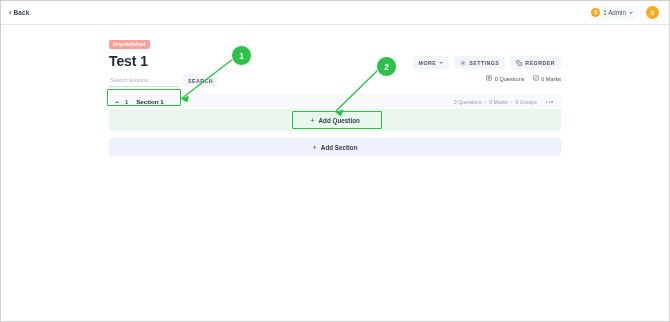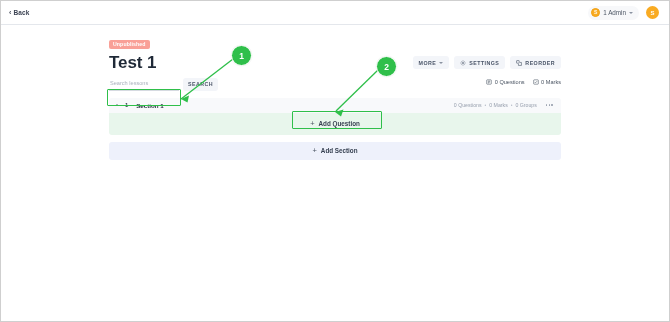--- a/index.html
+++ b/index.html
@@ -130,21 +130,21 @@
     border-radius: 2px;
     line-height: 1;
   }
   .title-row {
     display: flex;
     align-items: flex-start;
     justify-content: space-between;
     margin-top: 4px;
   }
   .page-title {
-    font-size: 17px;
+    font-size: 14px;
     font-weight: 700;
     color: #1f2937;
     line-height: 1.1;
     letter-spacing: -.1px;
   }
 
   .action-buttons {
     display: flex;
     align-items: center;
     gap: 5px;

